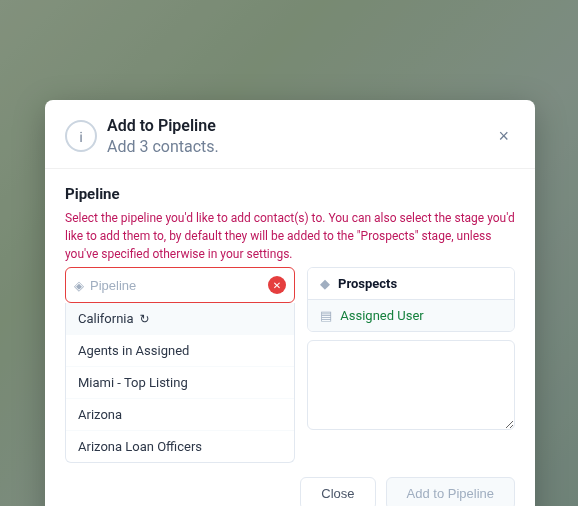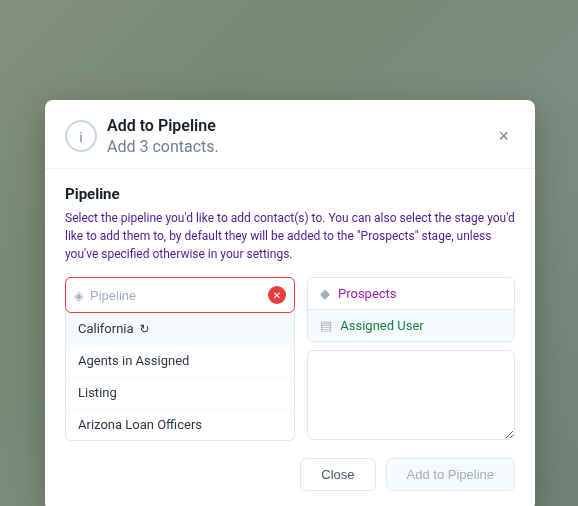--- a/index.html
+++ b/index.html
@@ -96,23 +96,23 @@
 
     .section-title {
       font-size: 15px;
       font-weight: 700;
       color: #1a202c;
       margin-bottom: 6px;
     }
 
     .section-desc {
       font-size: 12px;
-      color: #4c1d95;
+      color: #be185d;
       line-height: 1.5;
-      margin-bottom: 14px;
+      margin-bottom: 4px;
     }
 
     
     .columns {
       display: flex;
       gap: 12px;
     }
 
     .col-left {
       flex: 0 0 230px;
@@ -213,22 +213,22 @@
       background: #fff;
     }
 
     .prospects-icon {
       color: #a0aec0;
       font-size: 13px;
     }
 
     .prospects-label {
       font-size: 13px;
-      color: #a21caf;
-      font-weight: 400;
+      color: #0f172a;
+      font-weight: 700;
     }
 
     .assigned-row {
       display: flex;
       align-items: center;
       gap: 8px;
       padding: 8px 12px;
       background: #f7fafc;
       cursor: pointer;
     }
@@ -326,21 +326,24 @@
 
         <div class="dropdown-list">
           <div class="dropdown-item selected">
             <span>California</span>
             <span class="spinner-icon">↻</span>
           </div>
           <div class="dropdown-item">
             <span>Agents in Assigned</span>
           </div>
           <div class="dropdown-item">
-            <span>Listing</span>
+            <span>Miami - Top Listing</span>
+          </div>
+          <div class="dropdown-item">
+            <span>Arizona</span>
           </div>
           <div class="dropdown-item">
             <span>Arizona Loan Officers</span>
           </div>
 
         </div>
       </div>
 
       <div class="col-right">
         <div class="right-card">

